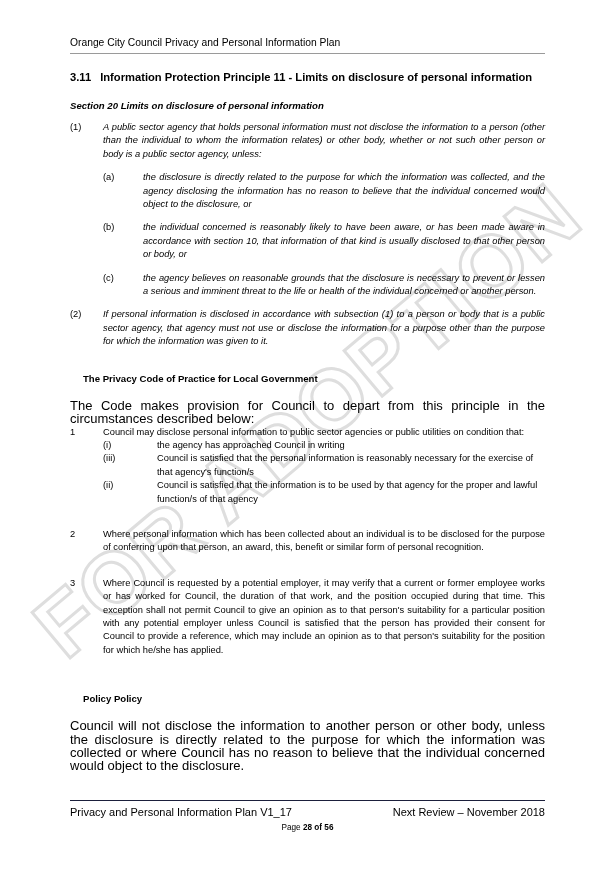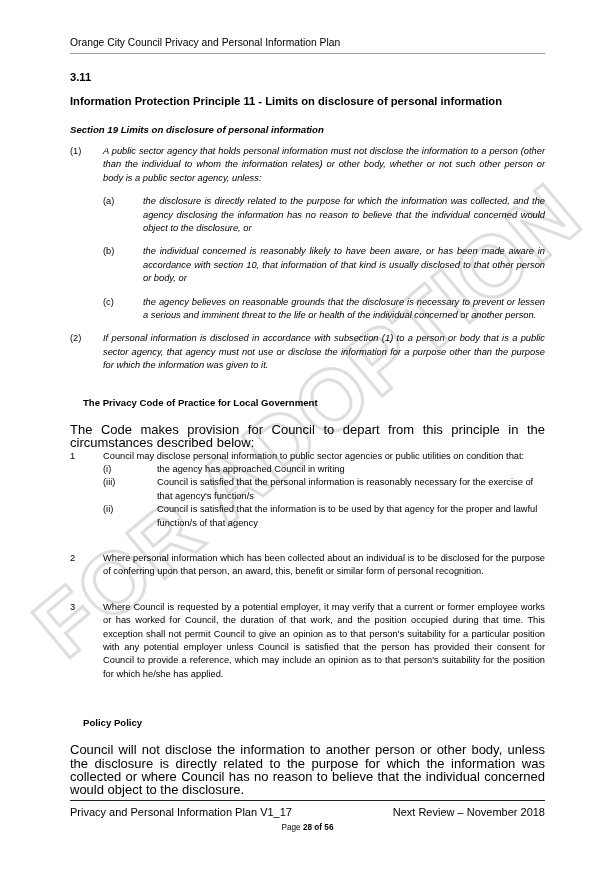--- a/index.html
+++ b/index.html
@@ -79,21 +79,20 @@
   }
 
   h1.section-title {
     font-size: 11.2px;
     font-weight: bold;
     margin: 0;
     padding: 0;
     line-height: 15px;
     display: flex;
     gap: 9px;
-    flex-direction: column;
   }
   .sec-num { flex: 0 0 auto; }
 
   h2.sub-title {
     font-size: 9.6px;
     font-weight: bold;
     font-style: italic;
     margin: 0;
     padding: 0;
     line-height: 14px;
@@ -189,21 +188,21 @@
 
     <div class="body-area">
 
       <h1 class="section-title">
         <span class="sec-num">3.11</span>
         <span>Information Protection Principle 11 - Limits on disclosure of personal information</span>
       </h1>
 
       <div class="sp-14"></div>
 
-      <h2 class="sub-title">Section 19 Limits on disclosure of personal information</h2>
+      <h2 class="sub-title">Section 20 Limits on disclosure of personal information</h2>
 
       <div class="sp-8"></div>
 
       <div class="row">
         <span class="marker m-num">(1)</span>
         <span class="rowtext" style="font-style:italic;">A public sector agency that holds personal information must not disclose the information to a person (other than the individual to whom the information relates) or other body, whether or not such other person or body is a public sector agency, unless:</span>
       </div>
 
       <div class="sp-10"></div>
 

